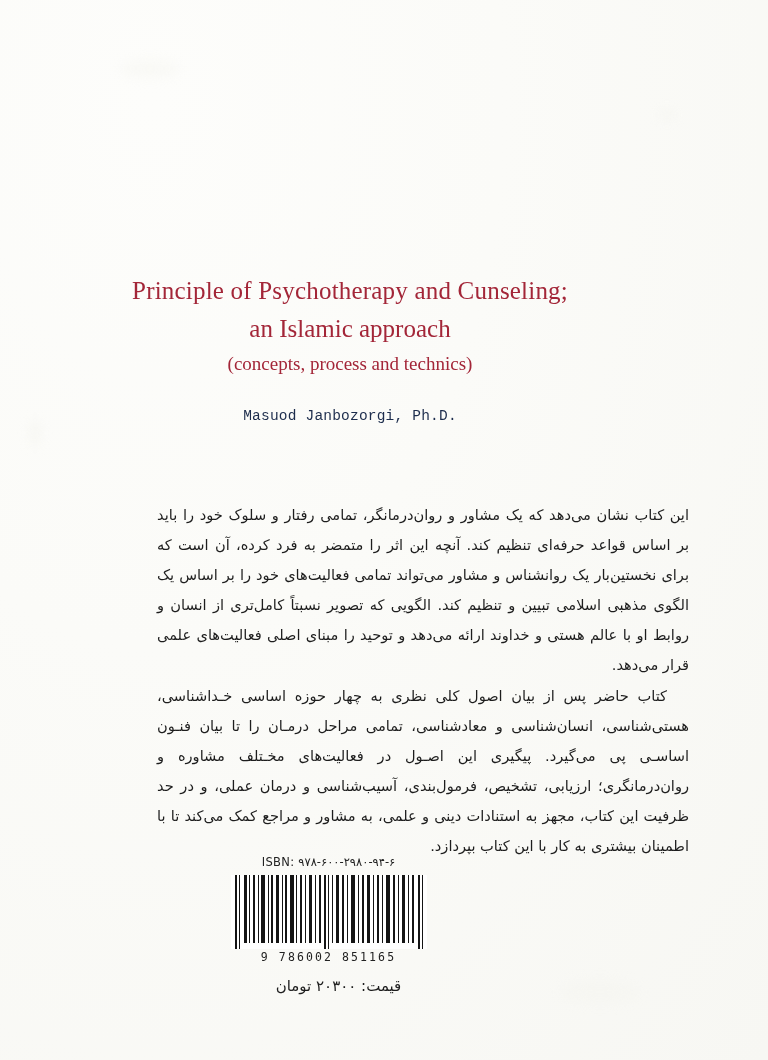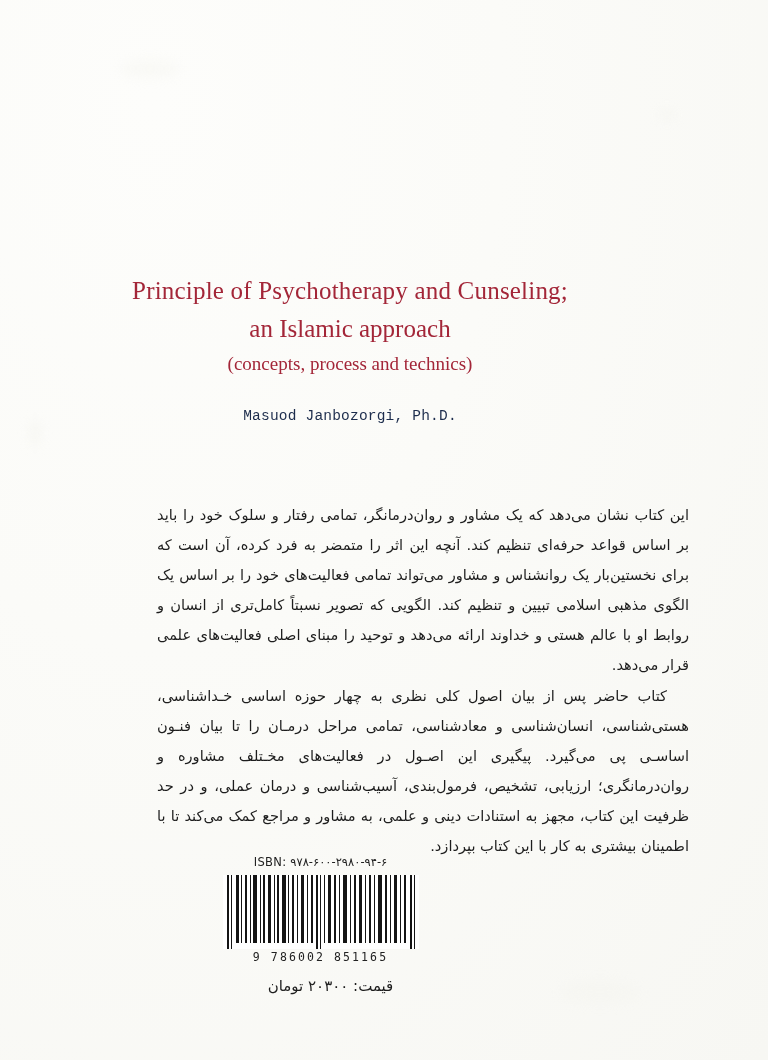--- a/index.html
+++ b/index.html
@@ -93,20 +93,21 @@
     text-indent: 22px;
   }
 
   
   .isbn-area {
     position: absolute;
     left: 0;
     top: 855px;
     width: 641px;
     text-align: center;
+    padding-left: 8px;
   }
   .isbn-text {
     font-family: "DejaVu Sans", sans-serif;
     font-size: 11.5px;
     color: #222;
     direction: rtl;
     letter-spacing: 0.3px;
   }
   .barcode-wrap {
     margin-top: 6px;

